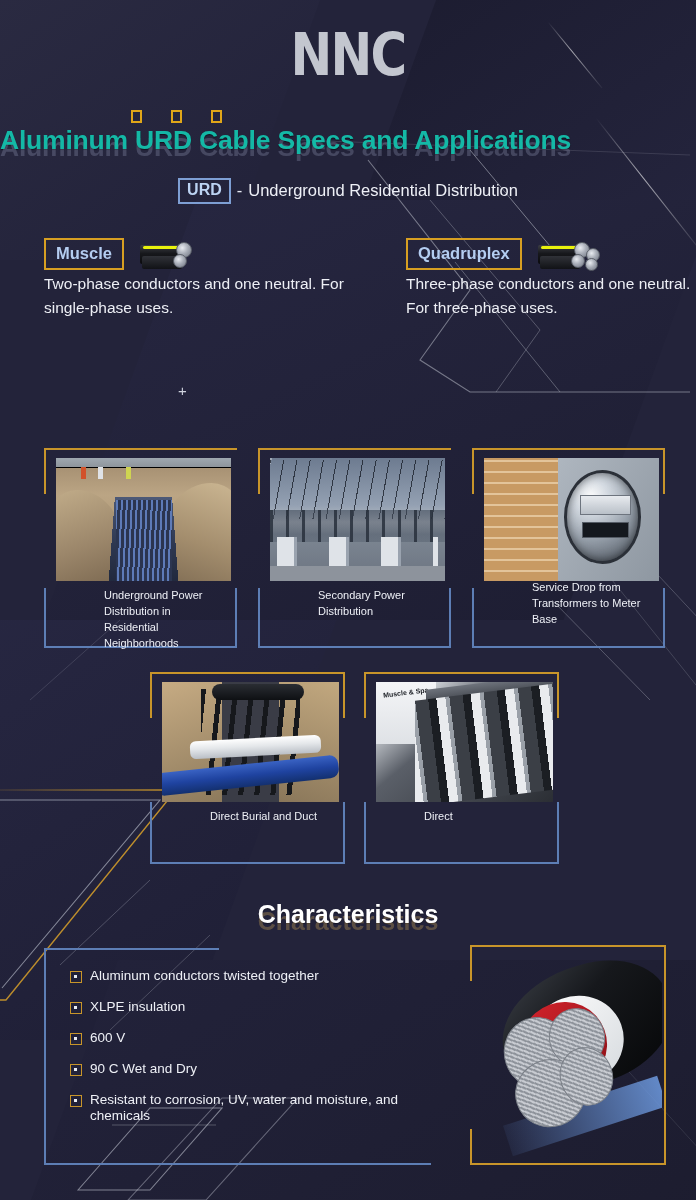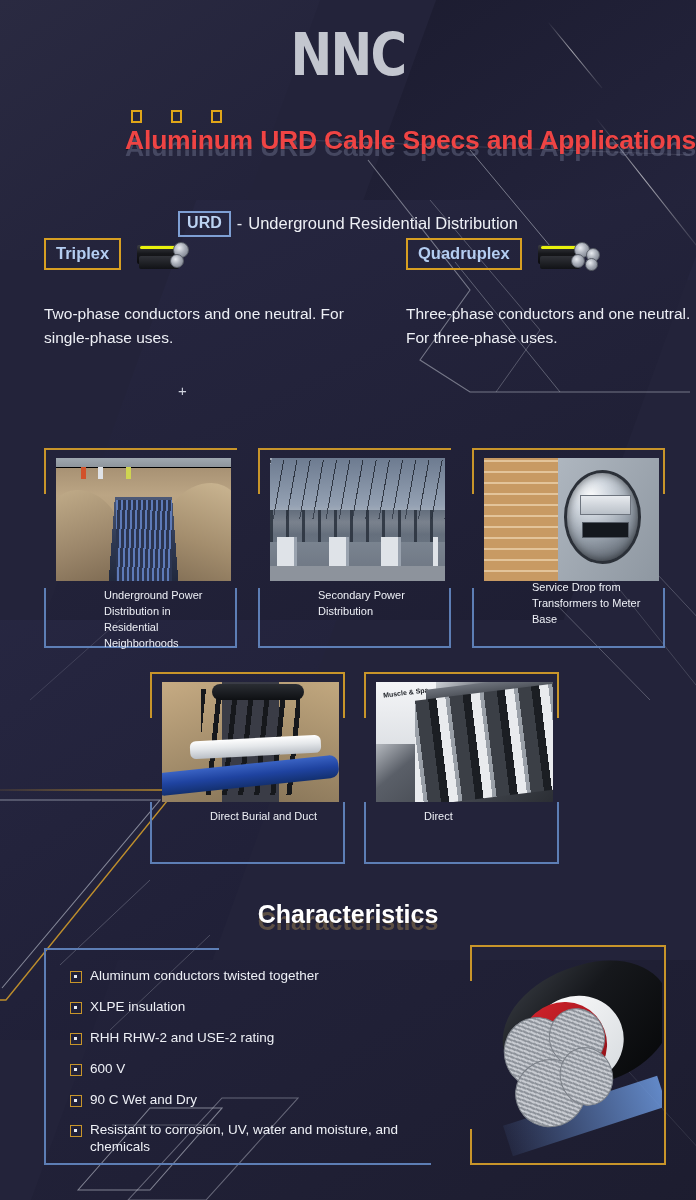--- a/index.html
+++ b/index.html
@@ -37,35 +37,35 @@
   .gold-squares { position:absolute; left:131px; top:110px; display:flex; gap:29px; }
   .gold-squares i {
     display:block; width:11px; height:13px;
     border:2px solid #e0a619;
     background:transparent;
   }
 
   
   .main-title {
     position:absolute; left:0; right:0; top:125px;
-    text-align:right;
+    text-align:left;
     font-size:26.5px;
     font-weight:bold;
-    color:#ef4444;
+    color:#14b8a6;
     letter-spacing:-0.2px;
     text-shadow:
       0px 7px 0px rgba(150,155,185,0.30),
       0px 1px 1px rgba(0,0,0,0.5);
   }
 
   
   .urd-line {
     position:absolute; left:0; right:0; top:178px;
     display:flex; align-items:center; justify-content:center; gap:6px;
-    font-size:16.5px; color:#eef0f6;margin-top:33px;
+    font-size:16.5px; color:#eef0f6;
   }
   .urd-badge {
     border:2px solid #7e9fd4;
     color:#bcd3f2;
     font-weight:bold;
     font-size:16px;
     padding:2px 7px 3px 7px;
     line-height:1.05;
   }
   .urd-dash { color:#e6e9f2; }
@@ -114,21 +114,21 @@
     position:absolute; border-radius:50%;
     background:radial-gradient(circle at 38% 35%,#e9ecf1 0%,#a9aeb8 45%,#6d7280 100%);
     border:1px solid #5b6069;
   }
   .cable-icon .e1 { left:36px; top:5px;  width:16px; height:16px; }
   .cable-icon .e2 { left:48px; top:11px; width:14px; height:14px; }
   .cable-icon .e3 { left:33px; top:17px; width:14px; height:14px; }
   .cable-icon .e4 { left:47px; top:21px; width:13px; height:13px; }
 
   .type-desc {
-    margin-top:30px;
+    margin-top:0;
     font-size:15.5px;
     line-height:1.52;
     color:#edeff5;
   }
 
   .plus-mark {
     position:absolute; left:178px; top:383px;
     color:#cfd3de; font-size:15px; line-height:1;
   }
 
@@ -429,21 +429,21 @@
   <div class="urd-line">
     <span class="urd-badge">URD</span>
     <span class="urd-dash">-</span>
     <span>Underground Residential Distribution</span>
   </div>
 
   <div class="types">
 
     <div class="type-col left">
       <div class="type-head">
-        <span class="type-badge">Triplex</span>
+        <span class="type-badge">Muscle</span>
         <span class="cable-icon">
           <span class="body"></span>
             <span class="body2"></span>
             <span class="stripe"></span>
           <span class="end e1"></span>
             <span class="end e3"></span>
         </span>
       </div>
       <div class="type-desc">Two-phase conductors and one neutral. For single-phase uses.</div>
     </div>
@@ -582,24 +582,20 @@
     <div class="edge" style="left:0;bottom:0;width:387px;height:2px;"></div>
 
     <div class="char-list">
       <div class="char-item">
         <span class="bullet"></span>
         <span class="txt">Aluminum conductors twisted together</span>
       </div>
       <div class="char-item">
         <span class="bullet"></span>
         <span class="txt">XLPE insulation</span>
-      </div>
-      <div class="char-item">
-        <span class="bullet"></span>
-        <span class="txt">RHH RHW-2 and USE-2 rating</span>
       </div>
       <div class="char-item">
         <span class="bullet"></span>
         <span class="txt">600 V</span>
       </div>
       <div class="char-item">
         <span class="bullet"></span>
         <span class="txt">90 C Wet and Dry</span>
       </div>
       <div class="char-item">

